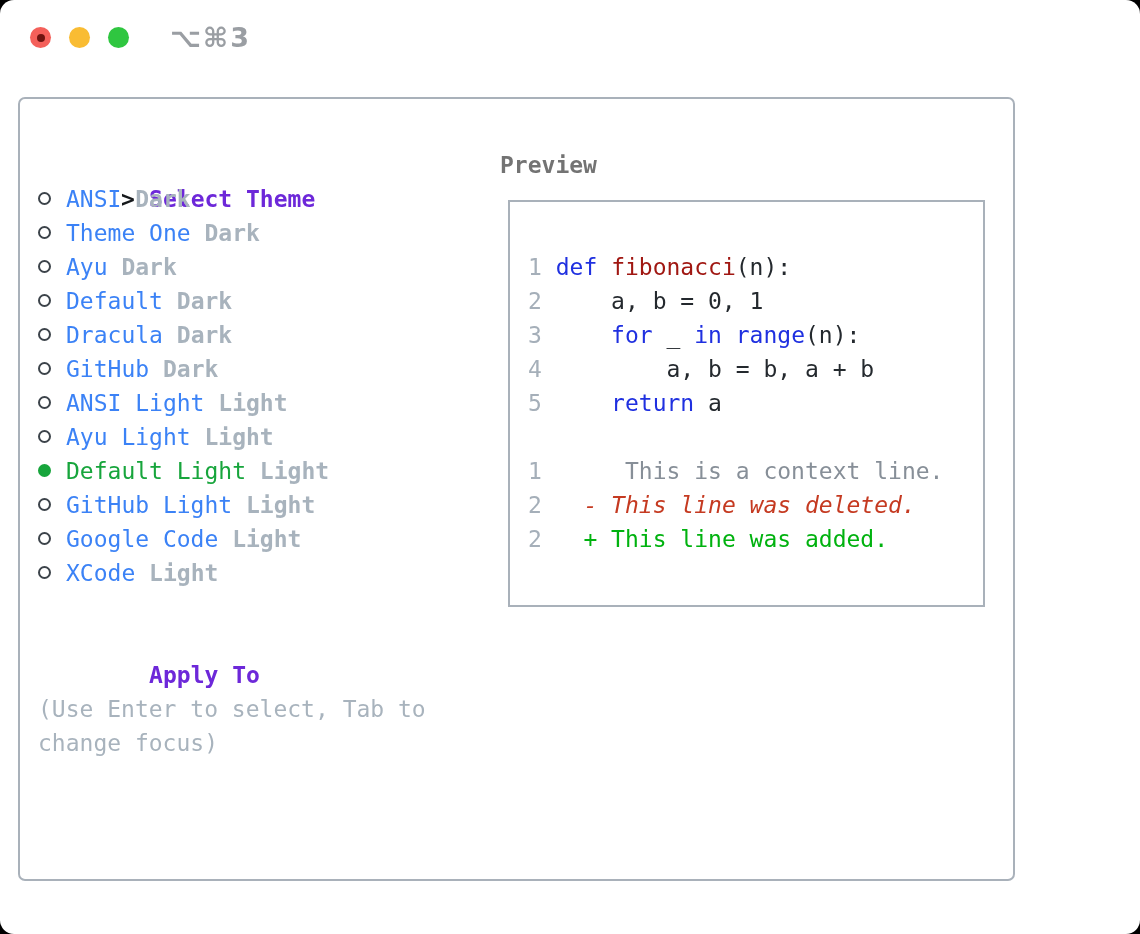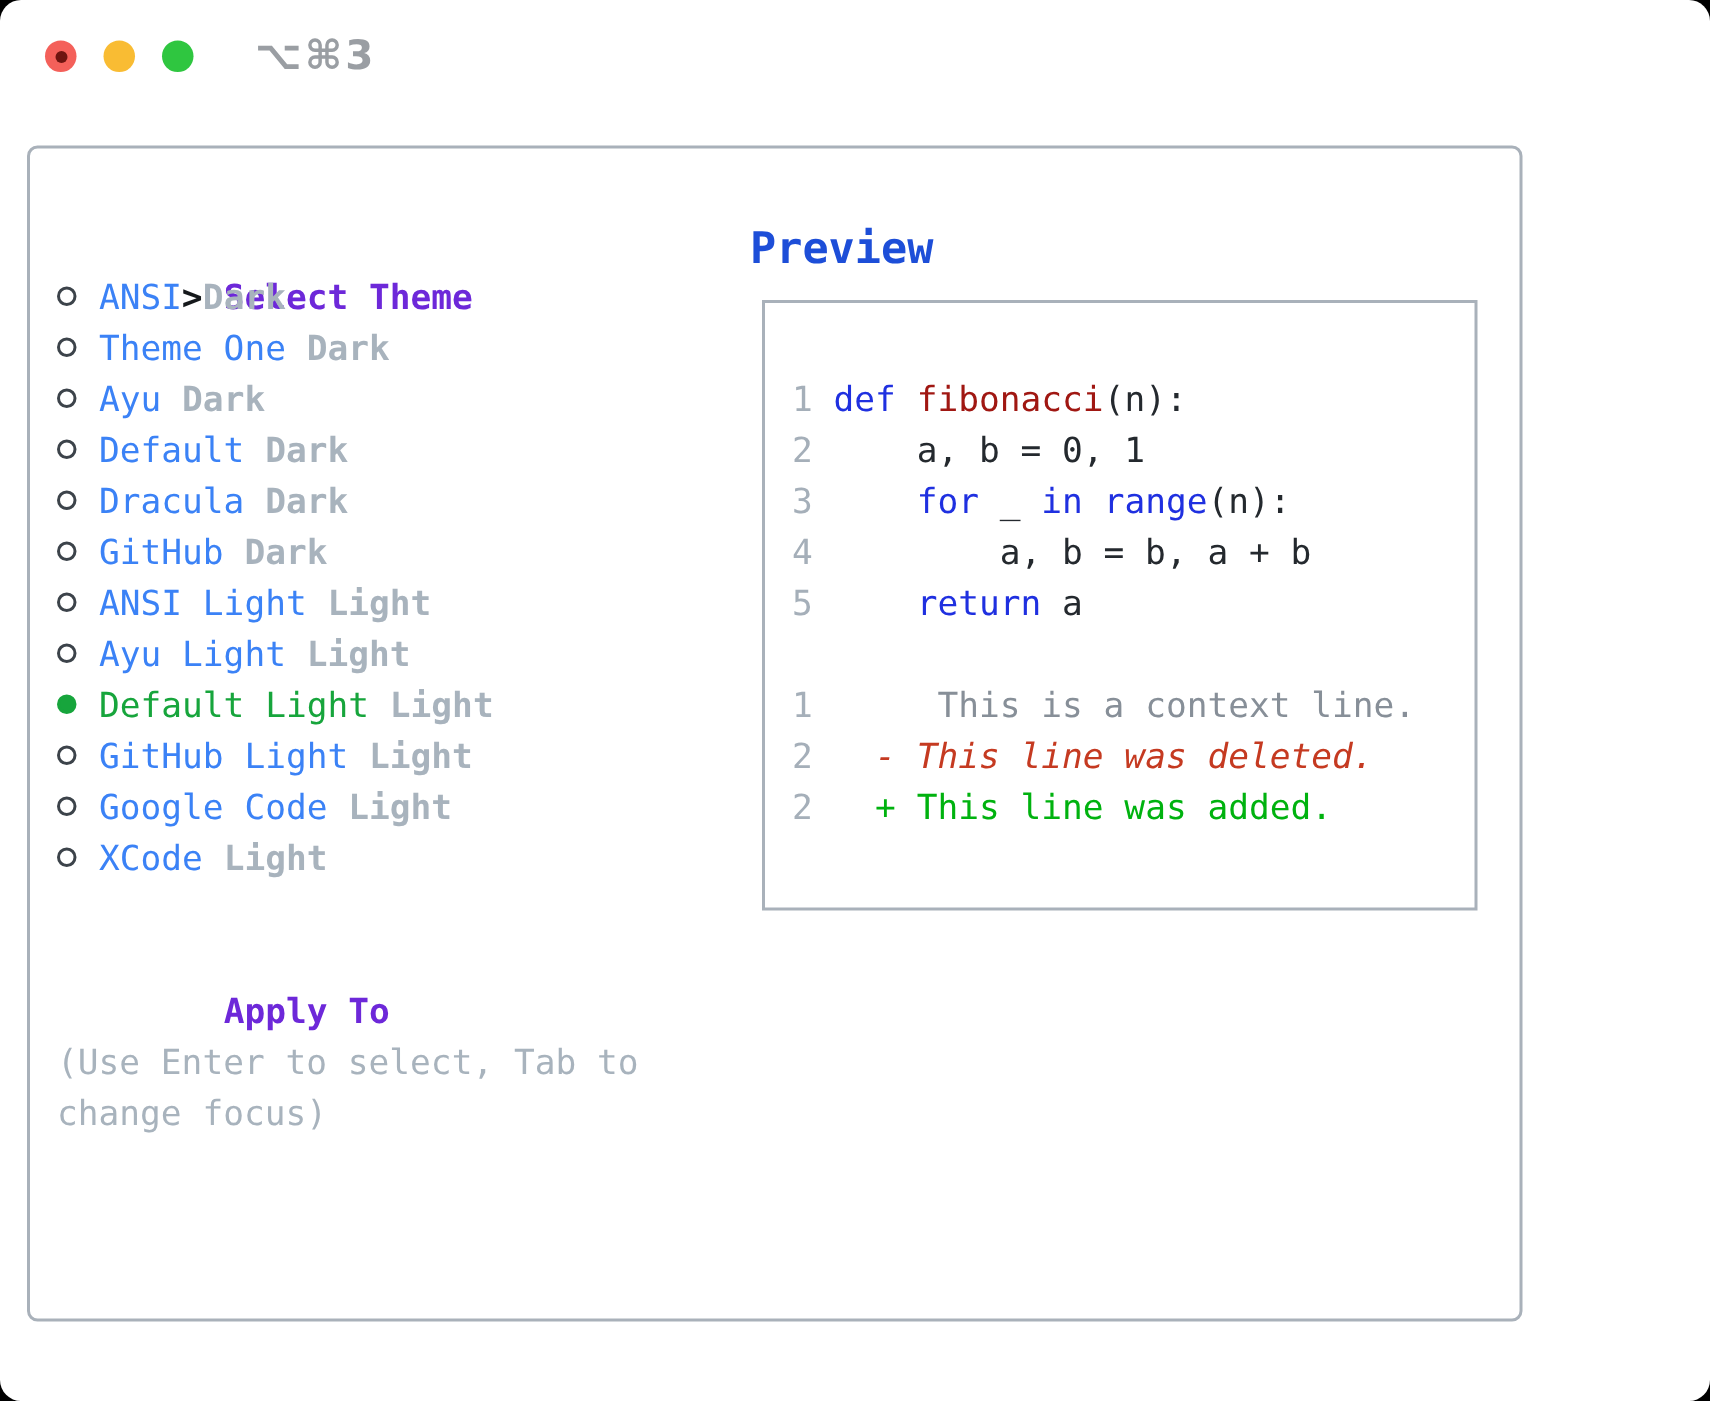--- a/index.html
+++ b/index.html
@@ -29,21 +29,21 @@
   .dot{display:inline-block;width:13px;height:13px;box-sizing:border-box;
     border:2px solid #3c434a;border-radius:50%;vertical-align:middle;margin-top:-4px;}
   .dot.filled{background:#17a53c;border-color:#17a53c;}
   .hdr{font-weight:bold;color:#6d28d9;}
   .tname{color:#3b82f6;}
   .tname.sel{color:#17a53c;}
   .variant{color:#a8b3bd;font-weight:bold;}
   .muted{color:#a8b3bd;}
   
   .preview-hdr{position:absolute;left:500px;top:148px;height:34px;line-height:34px;
-    font-size:29px;font-weight:bold;color:#1d4ed8;}
+    font-size:23px;font-weight:bold;color:#737373;}
   .preview-box{position:absolute;left:508px;top:200px;width:477px;height:407px;
     border:2px solid #a9b1ba;box-sizing:border-box;background:#fff;}
   .code{position:absolute;left:528px;top:250px;font-size:23px;color:#24292e;}
   .code-line{height:34px;line-height:34px;white-space:pre;}
   .num{color:#a5afb9;}
   .kw{color:#1f30e0;}
   .fn{color:#a01712;}
   .ctx{color:#878f98;}
   .del{color:#c53a21;font-style:italic;}
   .add{color:#00b20f;}

